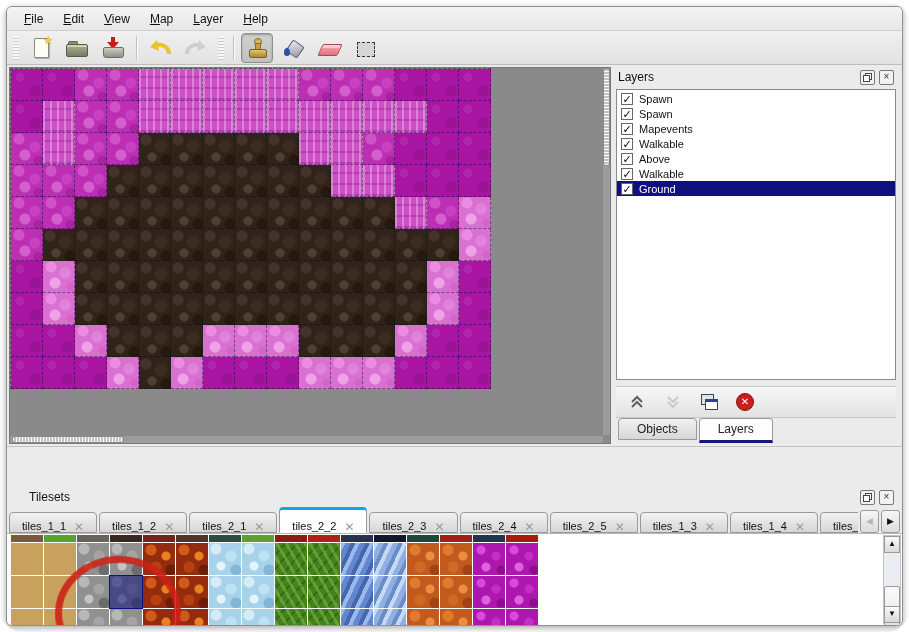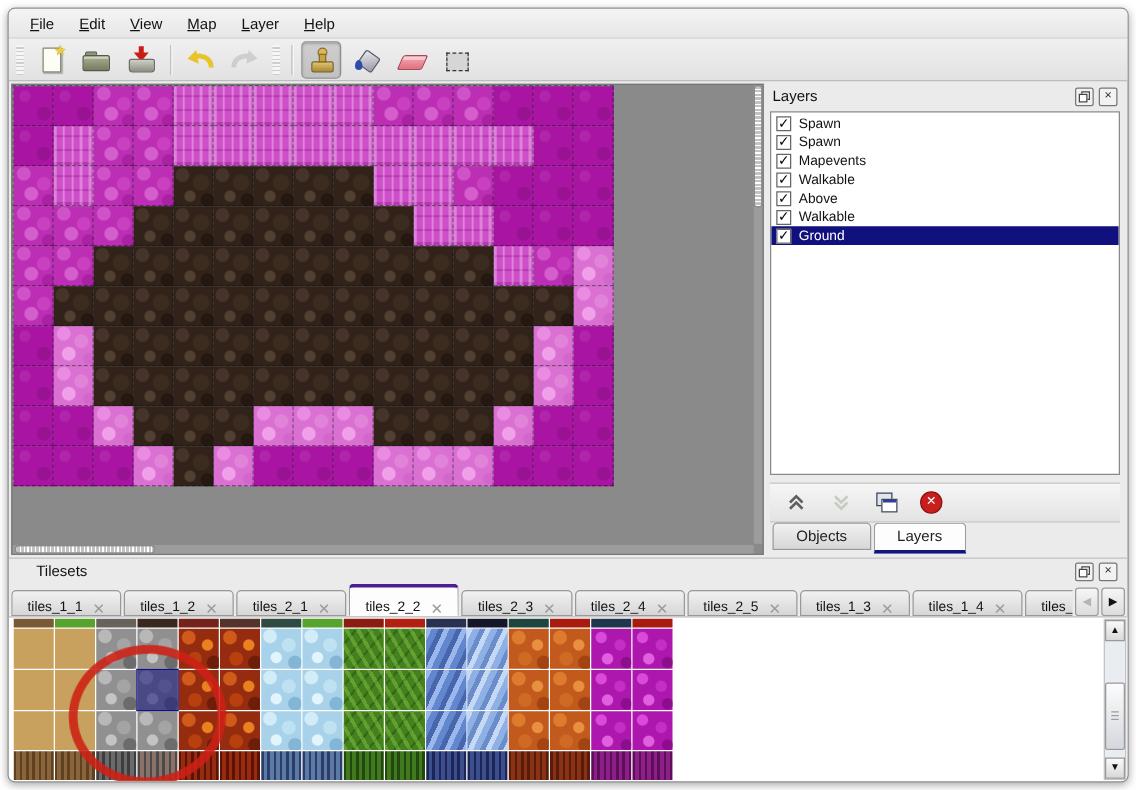--- a/index.html
+++ b/index.html
@@ -1,17 +1,17 @@
 <!DOCTYPE html>
 <html><head>
 <meta charset="utf-8">
 <style>
   html,body{margin:0;padding:0;background:#fff;}
   .stage{position:relative;width:909px;height:632px;background:#fff;overflow:hidden;
-         font-family:"Liberation Sans","DejaVu Sans",sans-serif;font-size:12px;color:#111;}
+         font-family:"Liberation Sans","DejaVu Sans",sans-serif;font-size:12px;color:#111;border-radius:22px;}
   .window{position:absolute;left:6px;top:6px;width:895px;height:618px;background:#ebebeb;
           border:1px solid #8f8f8f;border-radius:6px;box-shadow:0 2px 7px rgba(0,0,0,.35);
           display:flex;flex-direction:column;overflow:hidden;}
 
   
   .menubar{height:23px;display:flex;align-items:center;padding-left:8px;gap:2px;
            background:linear-gradient(#f4f4f4,#e7e7e7);border-bottom:1px solid #cfcfcf;flex:0 0 auto;}
   .menu-item{padding:2px 9px;cursor:default;}
   .menu-item u{text-decoration:underline;}
 
@@ -80,26 +80,26 @@
   .dup-front{position:absolute;left:7px;top:8px;width:11px;height:9px;border:1px solid #3c4456;background:#fff;box-shadow:inset 0 2px 0 #30409a;}
   .del-circle{width:16px;height:16px;border-radius:50%;background:#c81e1e;border:1px solid #8e1010;color:#fff;
               font-size:10px;font-weight:bold;line-height:15px;text-align:center;}
   .dock-tabs{height:26px;display:flex;align-items:flex-start;gap:2px;padding-left:2px;}
   .dock-tab{height:20px;line-height:20px;padding:0 18px;border:1px solid #9a9a9a;border-radius:4px 4px 0 0;
             background:linear-gradient(#f1f1f1,#d7d7d7);font-size:12px;color:#222;}
   .dock-tab.active{background:#fdfdfd;border-bottom:3px solid #14147e;height:21px;}
 
   
   .tilesets{flex:0 0 178px;display:flex;flex-direction:column;border-top:1px solid #c2c2c2;min-height:0;}
-  .panel-title{height:20px;display:flex;align-items:center;justify-content:space-between;padding:0 8px 0 22px;}
+  .panel-title{height:20px;display:flex;align-items:center;justify-content:space-between;padding:0 8px 0 22px;margin-top:40px;}
   .tabbar{height:26px;display:flex;align-items:flex-end;padding:0 2px;position:relative;}
   .tabs-clip{flex:1;display:flex;align-items:flex-end;overflow:hidden;white-space:nowrap;height:26px;}
   .ts-tab{flex:0 0 auto;display:inline-flex;align-items:flex-end;gap:8px;height:19px;padding:0 12px;margin-right:2px;
           border:1px solid #999;border-radius:4px 4px 0 0;background:linear-gradient(#f2f2f2,#d6d6d6);font-size:11px;}
-  .ts-tab.active{background:#fdfdfd;border-top:3px solid #4c1d95;height:22px;border-bottom-color:#fdfdfd;}
+  .ts-tab.active{background:#fdfdfd;border-top:3px solid #0ea5e9;height:22px;border-bottom-color:#fdfdfd;}
   .ts-tab-close{color:#9a9a9a;font-weight:bold;font-size:12px;line-height:10px;}
   .tab-scroll{width:17px;height:21px;border:1px solid #9a9a9a;border-radius:3px;background:linear-gradient(#f6f6f6,#dcdcdc);
               font-size:9px;text-align:center;line-height:20px;color:#111;margin-left:2px;}
   .tab-scroll.disabled{color:#b5b5b5;}
   .tiles-wrap{flex:1;position:relative;background:#fff;border-top:1px solid #b9b9b9;overflow:hidden;}
   .tileset-grid{position:absolute;left:4px;top:1px;width:528px;height:129px;}
   .ts-tile{position:absolute;}
   .ts-tan{background-color:#c7a15d;background-image:radial-gradient(circle at 7px 6px,#dcbd7e 5px,transparent 6px),radial-gradient(circle at 21px 12px,#b8925０ 0,transparent 0),radial-gradient(circle at 22px 13px,#d4b26e 5px,transparent 6px),radial-gradient(circle at 12px 23px,#e3c68c 4px,transparent 5px),radial-gradient(circle at 27px 27px,#a8824a 5px,transparent 6px);background-size:32px 32px;}
   .ts-gray{background-color:#909090;background-image:radial-gradient(circle at 7px 6px,#b8b8b8 5px,transparent 6px),radial-gradient(circle at 22px 13px,#a4a4a4 5px,transparent 6px),radial-gradient(circle at 12px 23px,#c4c4c4 4px,transparent 5px),radial-gradient(circle at 27px 27px,#6c6c6c 5px,transparent 6px);background-size:32px 32px;}
   .ts-lava{background-color:#952c10;background-image:radial-gradient(circle at 8px 7px,#cf5a1a 5px,transparent 6px),radial-gradient(circle at 23px 13px,#e9811f 4px,transparent 5px),radial-gradient(circle at 13px 24px,#b8400f 5px,transparent 6px),radial-gradient(circle at 28px 27px,#6e1d08 5px,transparent 6px);background-size:32px 32px;}

